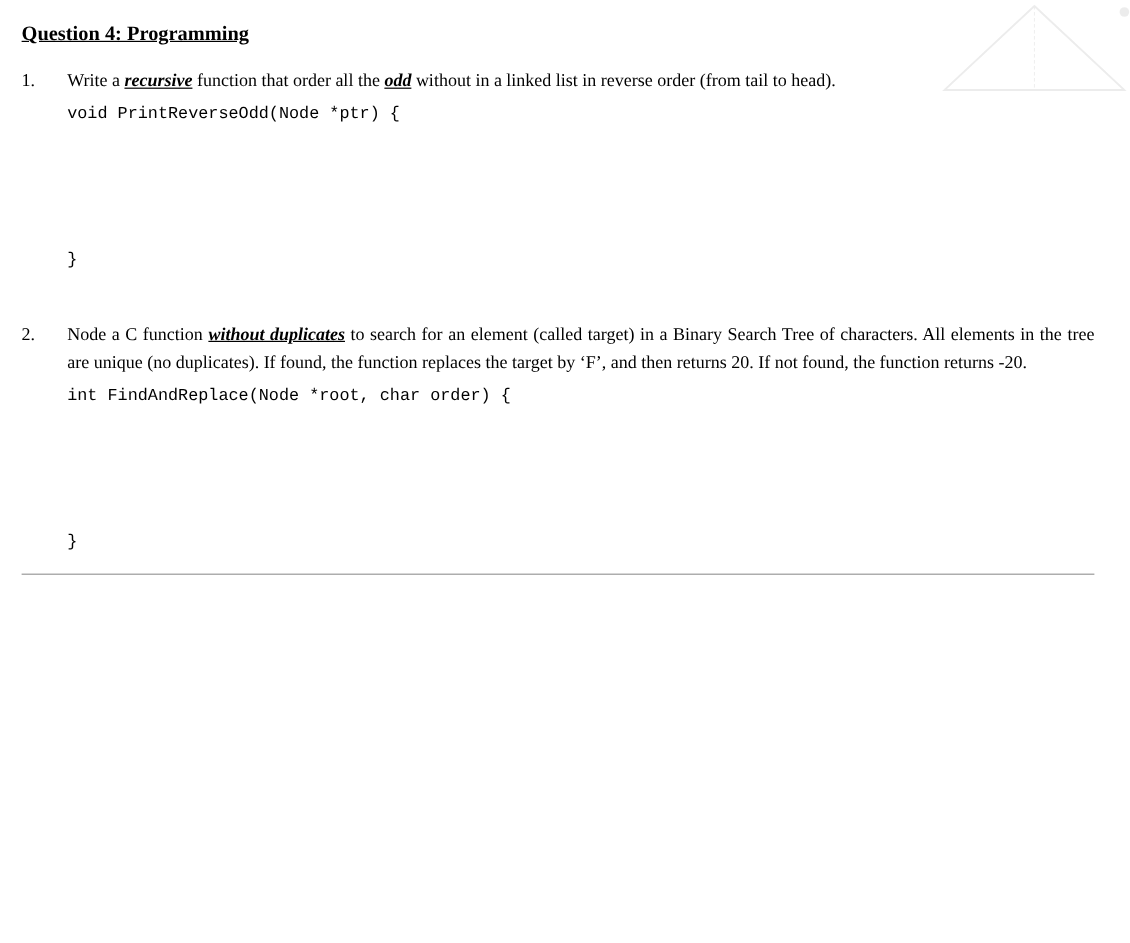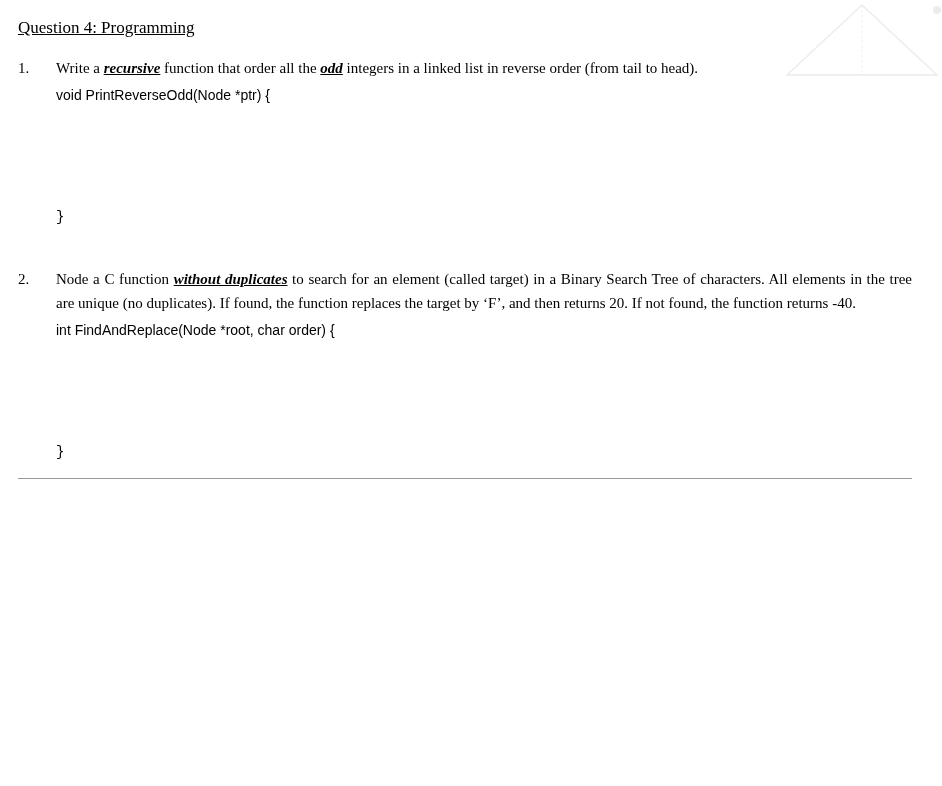--- a/index.html
+++ b/index.html
@@ -30,21 +30,21 @@
       position: absolute;
       top: 0;
       right: 0;
       width: 160px;
       height: 80px;
       opacity: 0.15;
     }
 
     .question-title {
       font-size: 17px;
-      font-weight: normal;
+      font-weight: bold;
       text-decoration: underline;
       margin-bottom: 18px;
       font-family: "Times New Roman", Times, serif;
     }
 
     .question-body {
       font-size: 15px;
       line-height: 1.6;
       font-family: "Times New Roman", Times, serif;
     }
@@ -73,21 +73,21 @@
       text-decoration: underline;
     }
 
     .bold-underline {
       font-weight: bold;
       text-decoration: underline;
       font-style: italic;
     }
 
     .code-block {
-      font-family: Liberation Sans, sans-serif;
+      font-family: Liberation Mono, monospace;
       font-size: 14px;
       margin-bottom: 6px;
       white-space: pre;
     }
 
     .closing-brace {
       font-family: "Courier New", Courier, monospace;
       font-size: 14px;
       margin-top: 100px;
       margin-bottom: 4px;
@@ -125,34 +125,34 @@
   </svg>
 
   <div class="question-title">Question 4:  Programming</div>
 
   <div class="question-body">
 
     <div class="q-item">
       <div class="q-number">1.</div>
       <div class="q-content">
         <p>
-          <span>Write a </span><span class="bold-underline">recursive</span><span> function that order all the </span><span class="bold-underline">odd</span><span> integers in a linked list in reverse order (from tail to head).</span>
+          <span>Write a </span><span class="bold-underline">recursive</span><span> function that order all the </span><span class="bold-underline">odd</span><span> without in a linked list in reverse order (from tail to head).</span>
         </p>
         <div class="code-block">void PrintReverseOdd(Node *ptr) {</div>
         <div class="closing-brace">}</div>
       </div>
     </div>
 
     <div class="section-gap"></div>
 
     <div class="q-item">
       <div class="q-number">2.</div>
       <div class="q-content">
         <p>
-          <span>Node a C function </span><span class="bold-underline">without duplicates</span><span> to search for an element (called target) in a Binary Search Tree of characters. All elements in the tree are unique (no duplicates). If found, the function replaces the target by ‘F’, and then returns 20. If not found, the function returns -40.</span>
+          <span>Node a C function </span><span class="bold-underline">without duplicates</span><span> to search for an element (called target) in a Binary Search Tree of characters. All elements in the tree are unique (no duplicates). If found, the function replaces the target by ‘F’, and then returns 20. If not found, the function returns -20.</span>
         </p>
         <div class="code-block">int FindAndReplace(Node *root, char order) {</div>
         <div class="q2-closing-brace">}</div>
       </div>
     </div>
 
   </div>
 
   <div class="bottom-line"></div>
 

